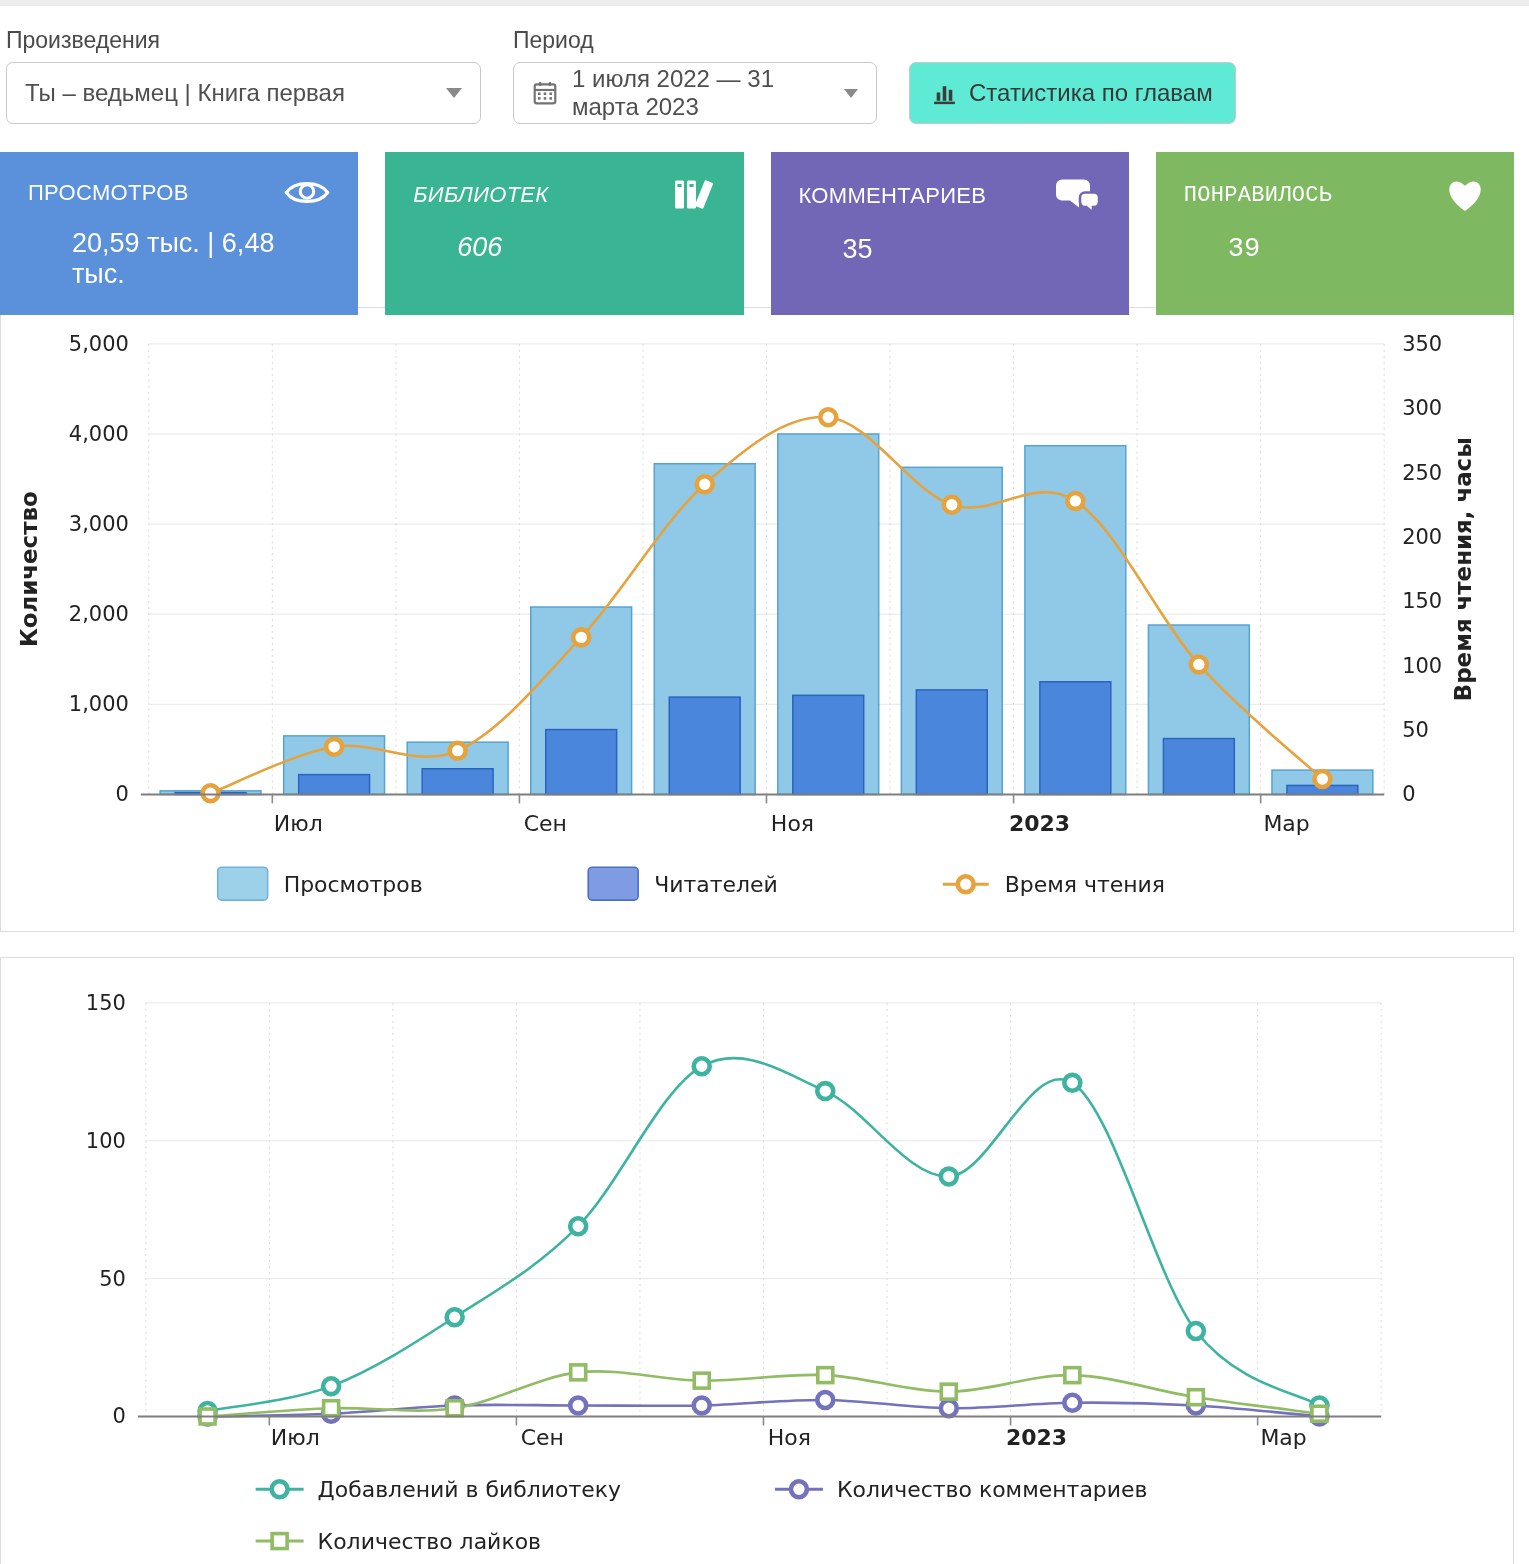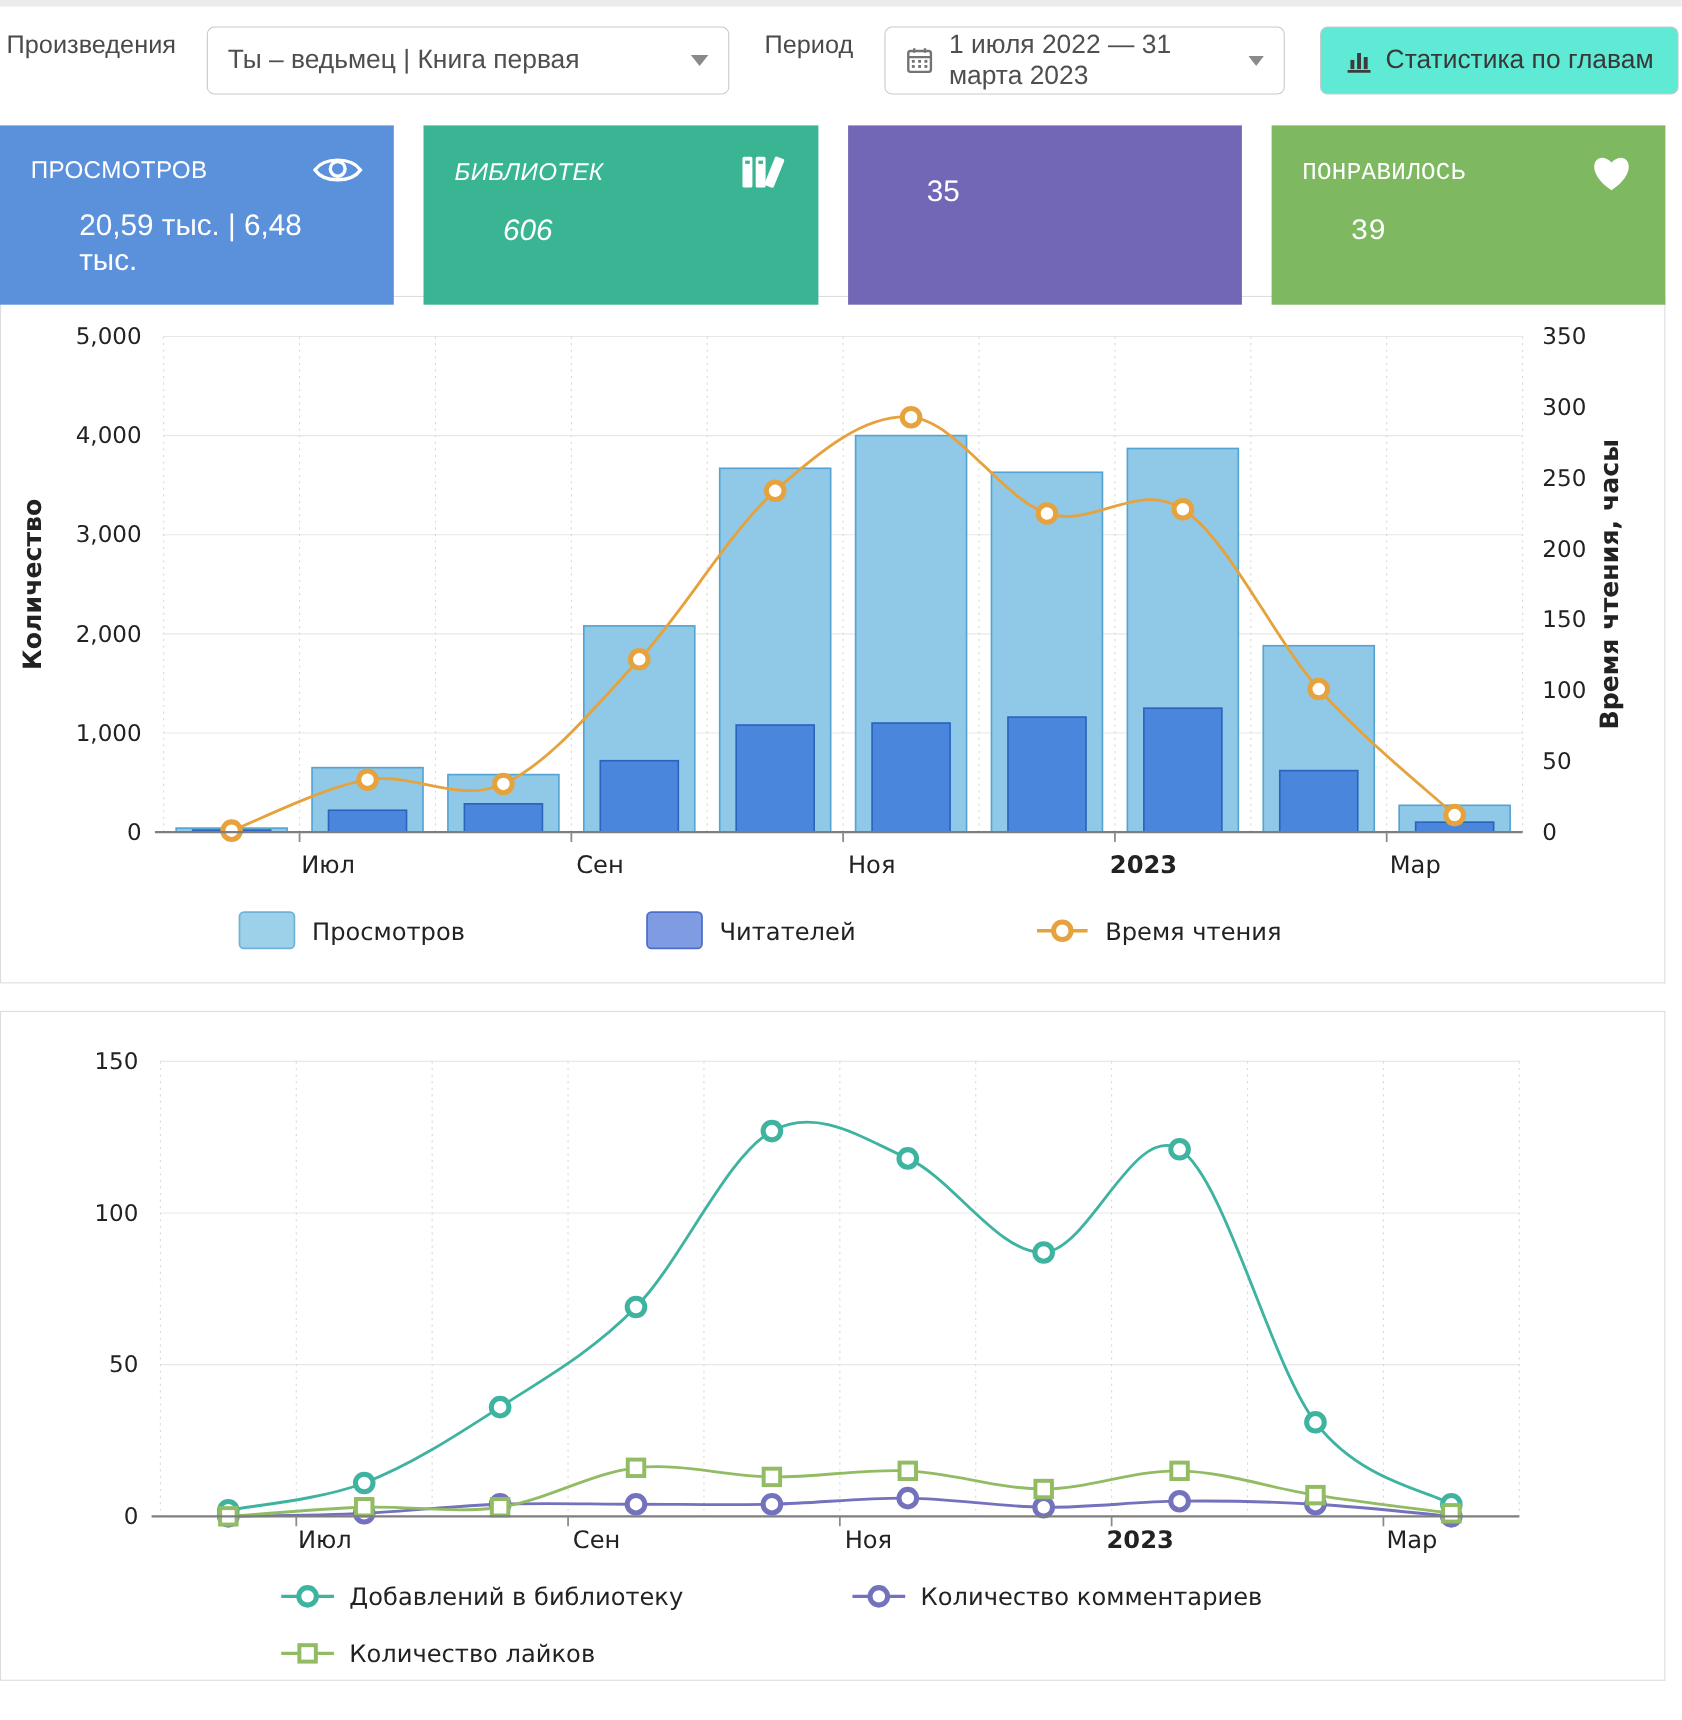--- a/index.html
+++ b/index.html
@@ -1,21 +1,21 @@
 <!DOCTYPE html>
 <html><head>
 <meta charset="utf-8">
 <style>
   html,body{margin:0;padding:0;background:#fff;}
   .page{position:relative;width:1529px;height:1564px;background:#fff;overflow:hidden;
         font-family:"Liberation Sans",sans-serif;color:#333;}
   .top-strip{height:6px;background:#ececec;}
   
   .controls{display:flex;align-items:flex-end;gap:32px;padding:18px 0 0 6px;}
-  .ctl-group{display:flex;flex-direction:row;gap:28px;}
+  .ctl-group{display:flex;flex-direction:column;}
   .ctl-label{font-size:23px;color:#4a4a4a;line-height:32px;margin-bottom:6px;}
   .select-box{height:62px;box-sizing:border-box;border:1px solid #c9c9c9;border-radius:7px;
               background:#fff;display:flex;align-items:center;padding:0 18px;font-size:24px;color:#4f4f4f;}
   .works-box{width:475px;justify-content:space-between;}
   .period-box{width:364px;gap:14px;}
   .caret{width:0;height:0;border-left:8px solid transparent;border-right:8px solid transparent;
          border-top:10px solid #8a8a8a;flex:none;}
   .chapters-btn{height:62px;box-sizing:border-box;border:1px solid #c9c9c9;border-radius:7px;
                 background:#5eead4;display:flex;align-items:center;gap:12px;padding:0 22px;
                 font-size:24px;color:#383838;font-family:inherit;cursor:pointer;}
@@ -107,20 +107,29 @@
             <rect x="17.4" y="6.5" width="4.2" height="3" fill="var(--accent)"></rect>
             <g transform="rotate(22 32 17)">
                 <rect x="27.5" y="3" width="9" height="28" rx="1.5" fill="#fff"></rect>
               </g>
           </svg>
         </span>
       </div>
       <div class="card-value">606</div>
     </div>
     <div class="card" style="background: rgb(114, 102, 182); --accent: #7266B6;">
+      <div class="card-head">
+        <span class="card-title">КОММЕНТАРИЕВ</span>
+        <span class="card-icon">
+          <svg width="46" height="37" viewBox="0 0 46 36">
+            <path d="M7 2 h22 a6 6 0 0 1 6 6 v9 a6 6 0 0 1 -6 6 h-5 v7 l-9 -7 h-8 a6 6 0 0 1 -6 -6 v-9 a6 6 0 0 1 6 -6 z" fill="#fff"></path>
+            <path d="M30 15 h9 a5 5 0 0 1 5 5 v4.5 a5 5 0 0 1 -5 5 h-1 v5.5 l-7 -5.5 a5 5 0 0 1 -6 -5 v-4.5 a5 5 0 0 1 5 -5 z" fill="#fff" stroke="var(--accent)" stroke-width="2.6"></path>
+          </svg>
+        </span>
+      </div>
       <div class="card-value">35</div>
     </div>
     <div class="card" style="background: rgb(126, 185, 97); font-family: Liberation Mono, monospace; --accent: #7EB961;">
       <div class="card-head">
         <span class="card-title">ПОНРАВИЛОСЬ</span>
         <span class="card-icon">
           <svg width="42" height="37" viewBox="0 0 40 36">
             <path d="M20 33 C -7 15 7.5 -4.5 20 8.5 C 32.5 -4.5 47 15 20 33 Z" fill="#fff"></path>
           </svg>
         </span>

